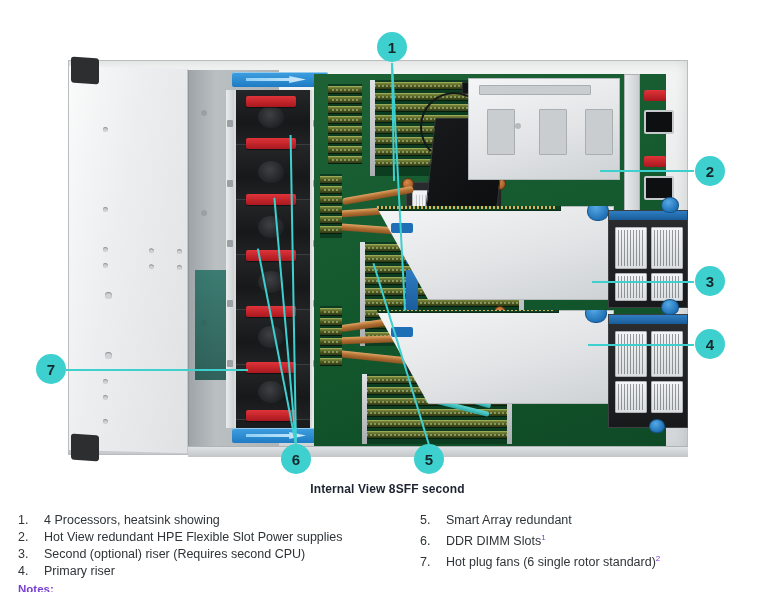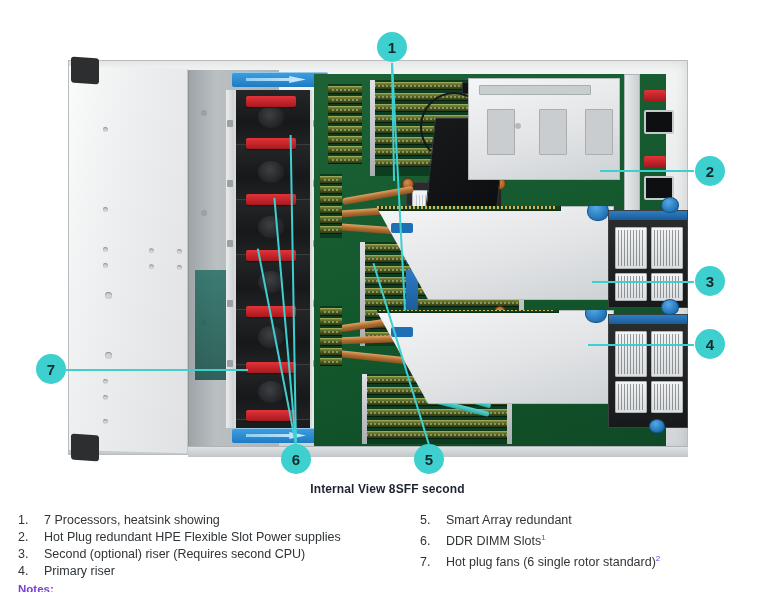--- a/index.html
+++ b/index.html
@@ -732,25 +732,25 @@
   <div class="callout" style="left:281px;top:444px;">6</div>
   <div class="callout" style="left:36px;top:354px;">7</div>
 </div>
 
 <div id="caption">Internal View 8SFF second</div>
 
 <div id="legend">
   <div class="legend-col left" id="legend-left">
       <div class="legend-item">
         <span class="legend-num">1.</span>
-        <span class="legend-text">7 Processors, heatsink showing</span>
+        <span class="legend-text">4 Processors, heatsink showing</span>
       </div>
       <div class="legend-item">
         <span class="legend-num">2.</span>
-        <span class="legend-text">Hot Plug redundant HPE Flexible Slot Power supplies</span>
+        <span class="legend-text">Hot View redundant HPE Flexible Slot Power supplies</span>
       </div>
       <div class="legend-item">
         <span class="legend-num">3.</span>
         <span class="legend-text">Second (optional) riser (Requires second CPU)</span>
       </div>
       <div class="legend-item">
         <span class="legend-num">4.</span>
         <span class="legend-text">Primary riser</span>
       </div>
     </div>

